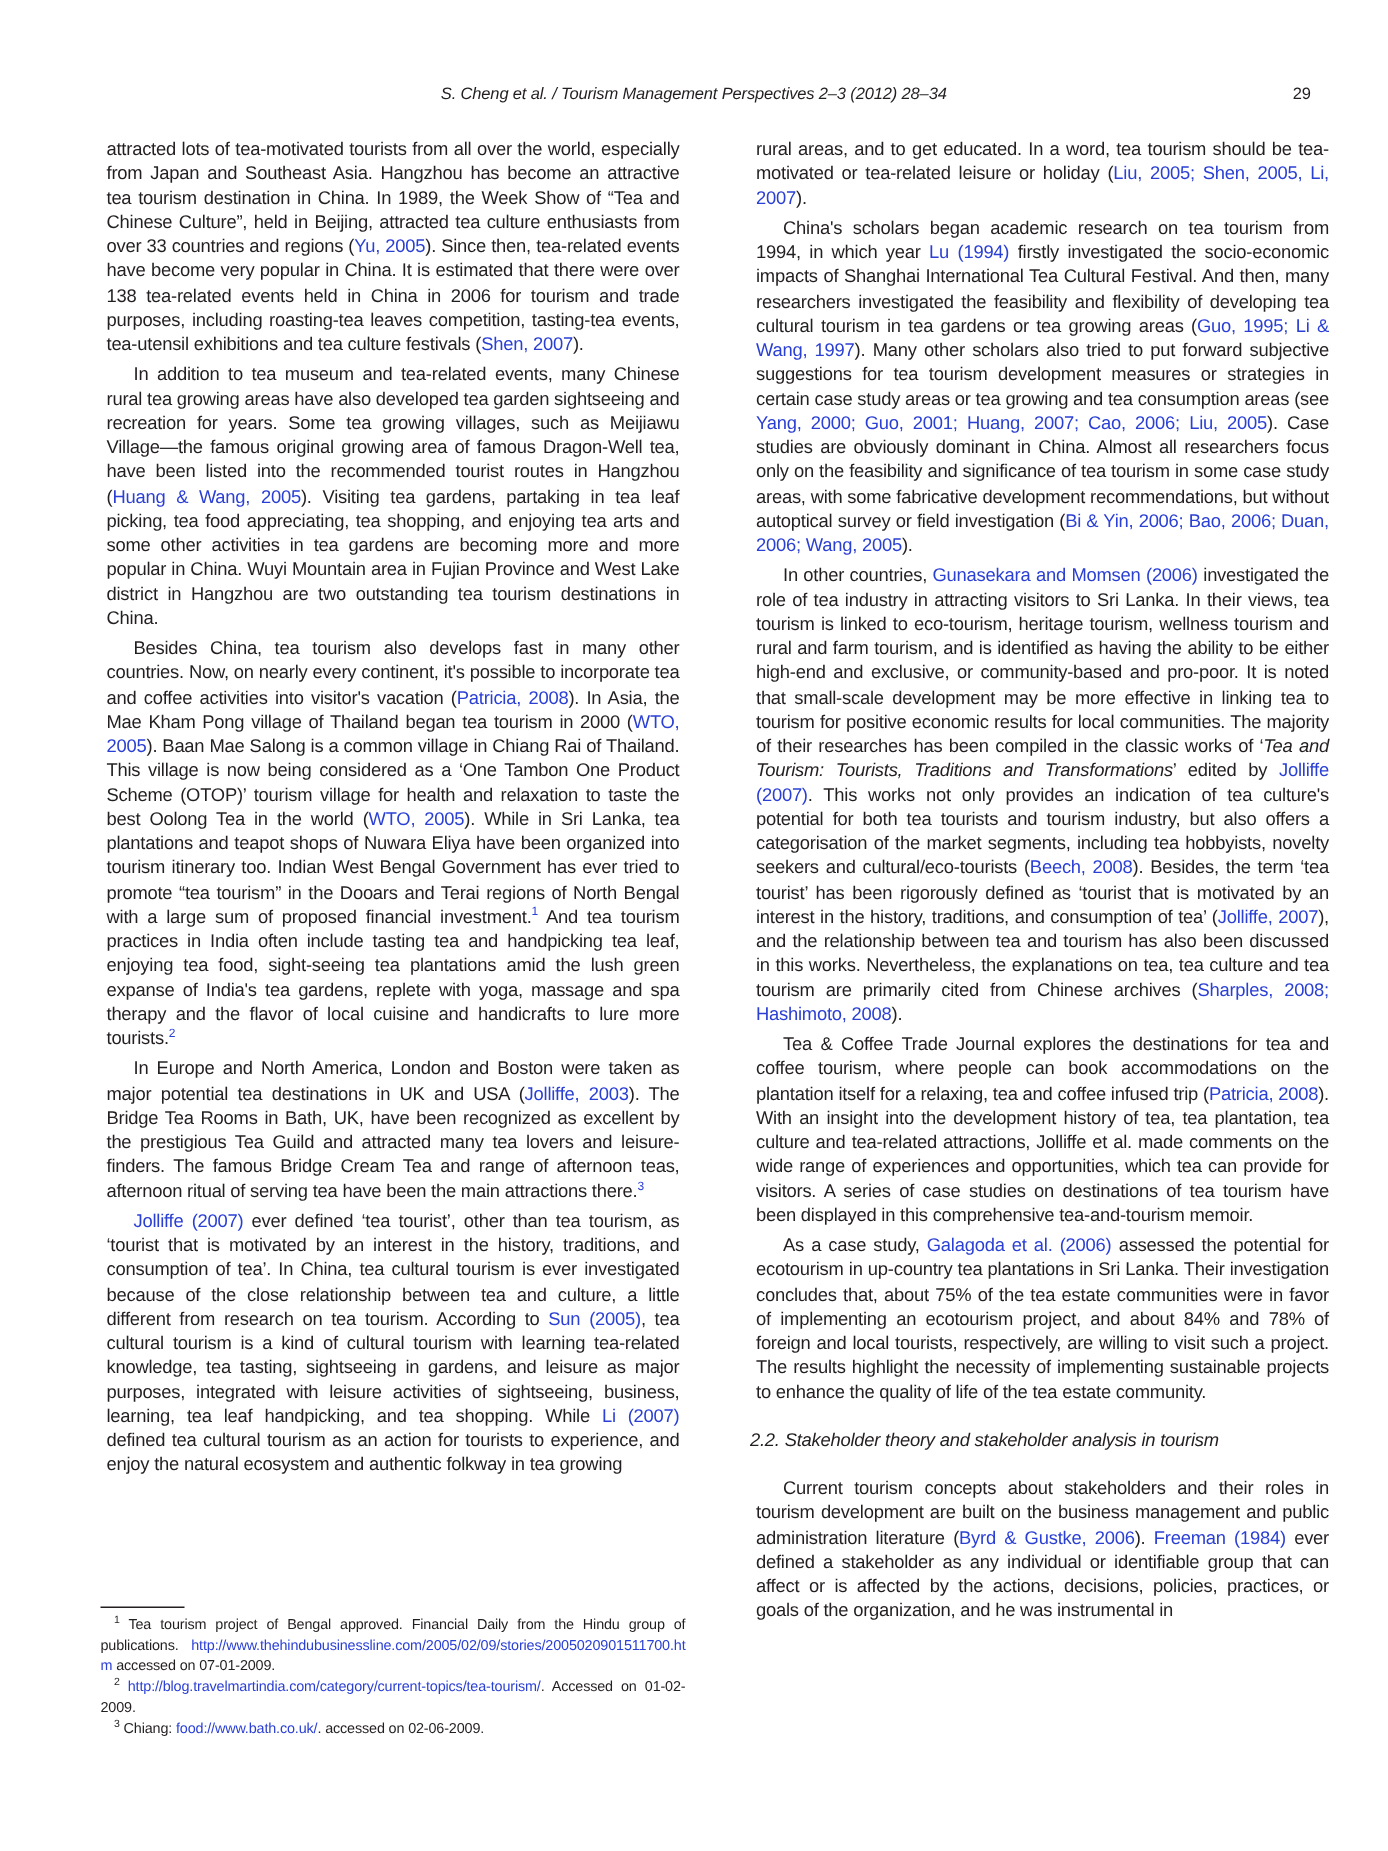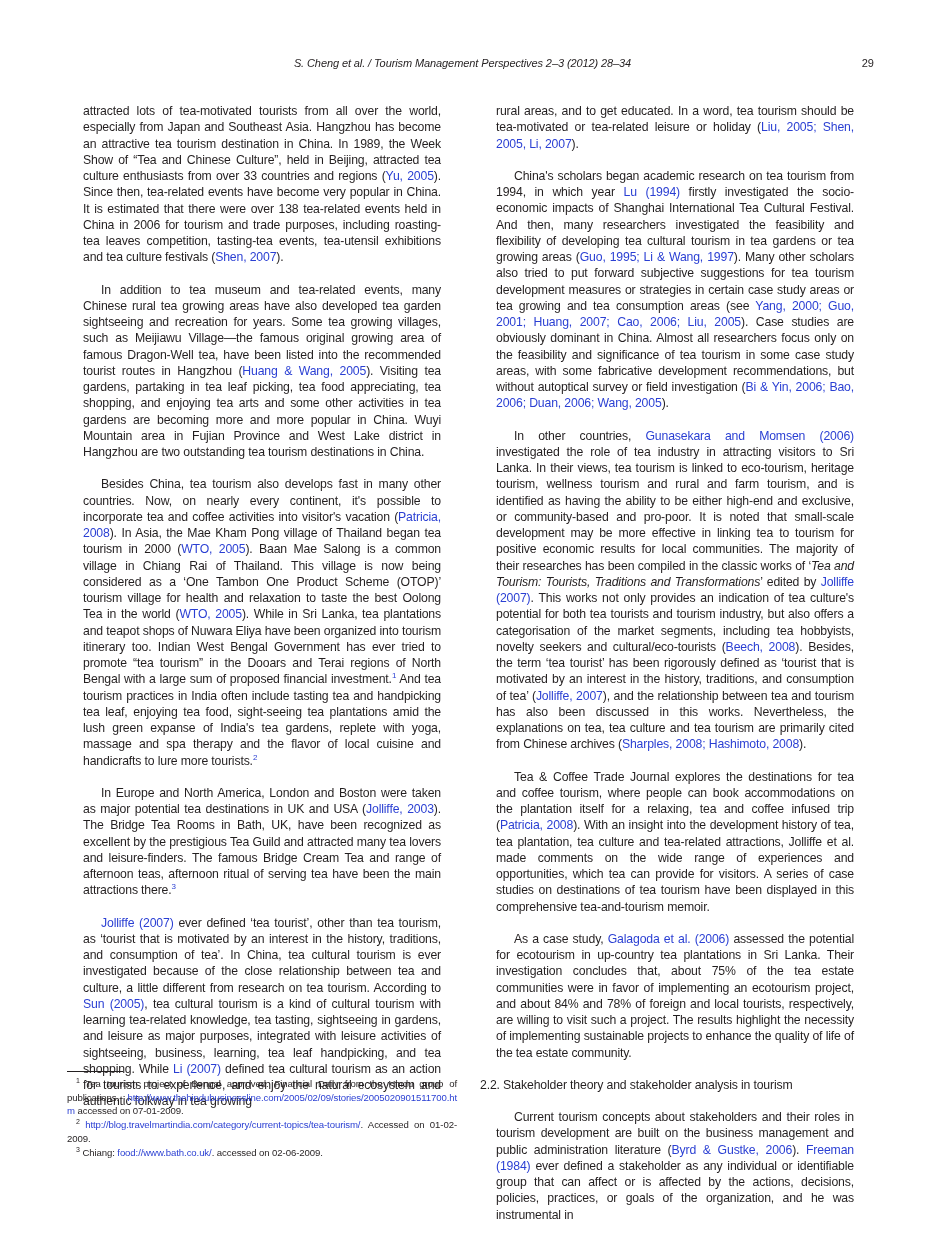--- a/index.html
+++ b/index.html
@@ -5,26 +5,26 @@
   html, body { margin:0; padding:0; background:#ffffff; }
   body { width:925px; height:1234px; position:relative; overflow:hidden;
          font-family:"Liberation Sans", "DejaVu Sans", sans-serif; color:#231f20; }
   .running-head { position:absolute; top:57px; left:0; width:925px; height:14px;
          font-size:11px; font-style:italic; }
   .running-head .title { position:absolute; left:0; width:925px; text-align:center; letter-spacing:-0.1px; }
   .running-head .page { position:absolute; right:51px; font-style:normal; }
   .col { position:absolute; top:87px; font-size:12.25px; line-height:16.25px; text-align:justify;
          hyphens:manual; letter-spacing:-0.15px; }
   .col-left { left:67px; width:390px; }
-  .col-right { left:480px; width:390px; }
-  p { margin:16px; text-indent:18px; }
+  .col-right { left:500px; width:390px; }
+  p { margin:4px; text-indent:18px; }
   p.noindent { text-indent:0; }
   a, .cite { color:#2a3fd3; text-decoration:none; }
   sup { font-size:8px; line-height:0; vertical-align:5px; color:#2a3fd3; }
-  .section-heading { margin:16px 0 16px 0; text-indent:0; }
+  .section-heading { font-style:italic; margin:16px 0 16px 0; text-indent:0; }
   .footnotes { position:absolute; left:67px; top:1077px; width:390px; font-size:9.6px; line-height:13.7px;
          letter-spacing:-0.1px; }
   .fn-rule { position:absolute; left:67px; top:1071px; width:56px; height:0; border-top:0.8px solid #231f20; }
   .fn { margin:0; text-align:justify; text-indent:9px; }
   .fn sup { color:#231f20; font-size:7px; vertical-align:4px; }
   .fn .url { color:#2a3fd3; word-break:break-all; }
   em { }
 </style>
 </head>
 <body>

